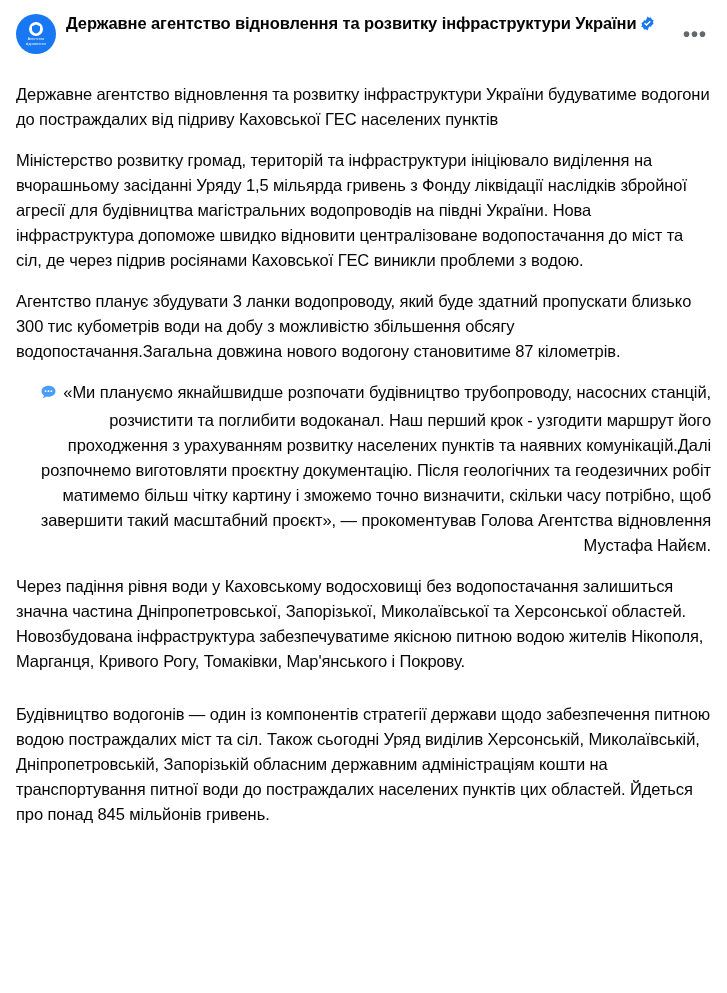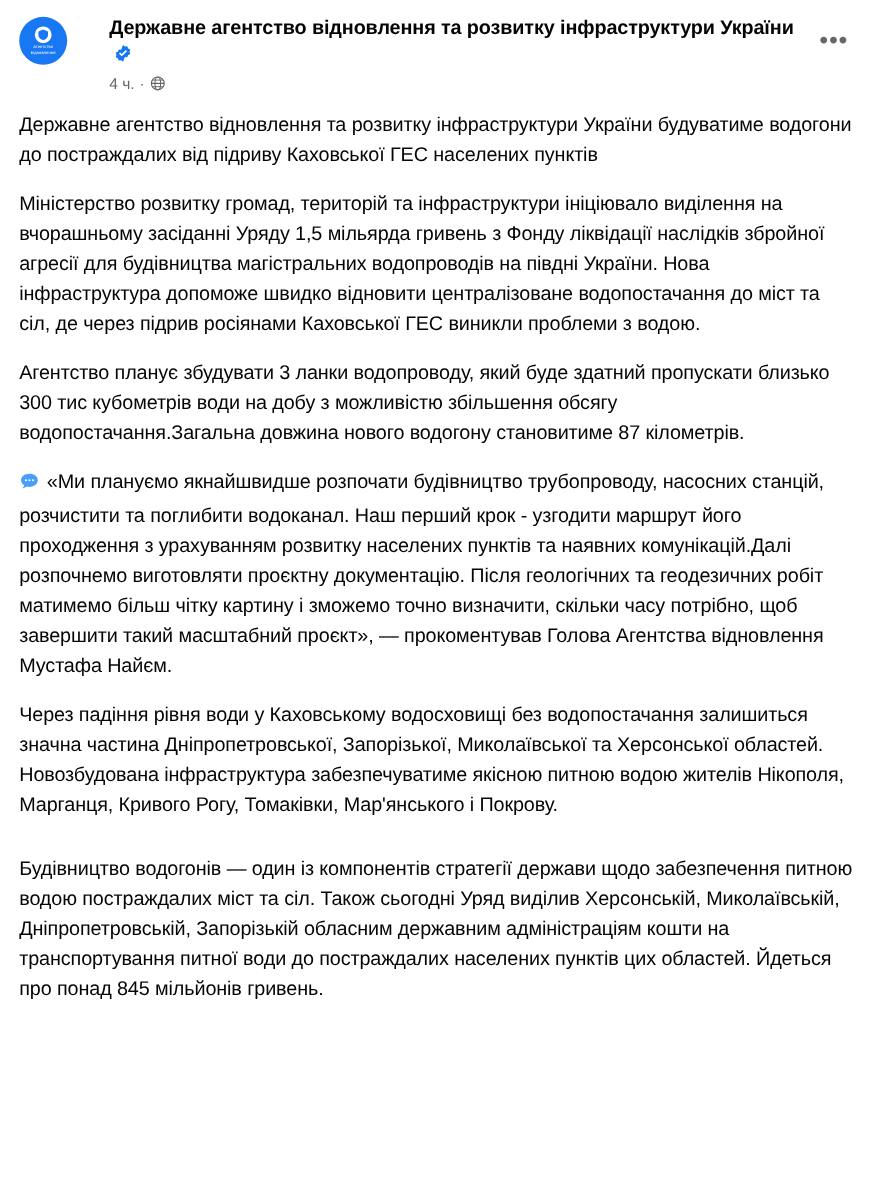--- a/index.html
+++ b/index.html
@@ -18,21 +18,20 @@
     width: 727px;
     box-sizing: border-box;
     padding: 12px 16px 0 16px;
     background: #fff;
   }
   .post-header {
     display: flex;
     align-items: flex-start;
     position: relative;
     min-height: 56px;
-    gap: 25px;
   }
   .avatar {
     width: 40px;
     height: 40px;
     border-radius: 50%;
     background: #1877f2;
     flex: 0 0 40px;
     margin-right: 10px;
     margin-top: 2px;
     position: relative;
@@ -121,20 +120,21 @@
   }
   .post-body p {
     margin: 0 0 16px 0;
   }
   .post-body p:last-child {
     margin-bottom: 0;
     margin-top: 28px;
   }
   .para-with-icon {
     position: relative;
+    text-align: right;
   }
   .speech-icon {
     display: inline-block;
     vertical-align: -3px;
     margin-right: 6px;
   }
 </style>
 </head>
 <body>
 
@@ -151,33 +151,20 @@
       <div class="av-text">Агентство відновлення</div>
     </div>
 
     <div class="header-text">
       <div class="page-name-row">
         <span>Державне агентство відновлення та розвитку інфраструктури України</span><span class="verified"><svg width="15" height="15" viewBox="0 0 16 16" aria-hidden="true">
               <path d="M8 0.6l1.7 1.3 2.1-.2.8 2 1.9.9-.7 2 .7 2-1.9.9-.8 2-2.1-.2L8 15.4l-1.7-1.3-2.1.2-.8-2-1.9-.9.7-2-.7-2 1.9-.9.8-2 2.1.2z" fill="#1877f2"></path>
               <path d="M6.9 10.6L4.4 8.2l1-1 1.5 1.4 3.6-3.6 1 1z" fill="#ffffff"></path>
             </svg></span>
       </div>
-      <div class="meta-row">
-        <span>4 ч.</span>
-        <span class="sep">·</span>
-        <span class="globe-icon">
-          <svg width="13" height="13" viewBox="0 0 16 16" aria-hidden="true">
-            <circle cx="8" cy="8" r="6.6" fill="none" stroke="#65676b" stroke-width="1.2"></circle>
-            <ellipse cx="8" cy="8" rx="2.9" ry="6.6" fill="none" stroke="#65676b" stroke-width="1.1"></ellipse>
-            <line x1="1.6" y1="8" x2="14.4" y2="8" stroke="#65676b" stroke-width="1.1"></line>
-            <line x1="2.6" y1="4.6" x2="13.4" y2="4.6" stroke="#65676b" stroke-width="1"></line>
-            <line x1="2.6" y1="11.4" x2="13.4" y2="11.4" stroke="#65676b" stroke-width="1"></line>
-          </svg>
-        </span>
-      </div>
     </div>
 
     <div class="more-btn">•••</div>
   </div>
 
   <div class="post-body">
     <p>Державне агентство відновлення та розвитку інфраструктури України будуватиме водогони до постраждалих від підриву Каховської ГЕС населених пунктів</p>
     <p>Міністерство розвитку громад, територій та інфраструктури ініціювало виділення на вчорашньому засіданні Уряду 1,5 мільярда гривень з Фонду ліквідації наслідків збройної агресії для будівництва магістральних водопроводів на півдні України. Нова інфраструктура допоможе швидко відновити централізоване водопостачання до міст та сіл, де через підрив росіянами Каховської ГЕС виникли проблеми з водою.</p>
     <p>Агентство планує збудувати 3 ланки водопроводу, який буде здатний пропускати близько 300 тис кубометрів води на добу з можливістю збільшення обсягу водопостачання.Загальна довжина нового водогону становитиме 87 кілометрів.</p>
     <p class="para-with-icon"><span class="speech-icon"><svg width="17" height="17" viewBox="0 0 20 20" aria-hidden="true">

